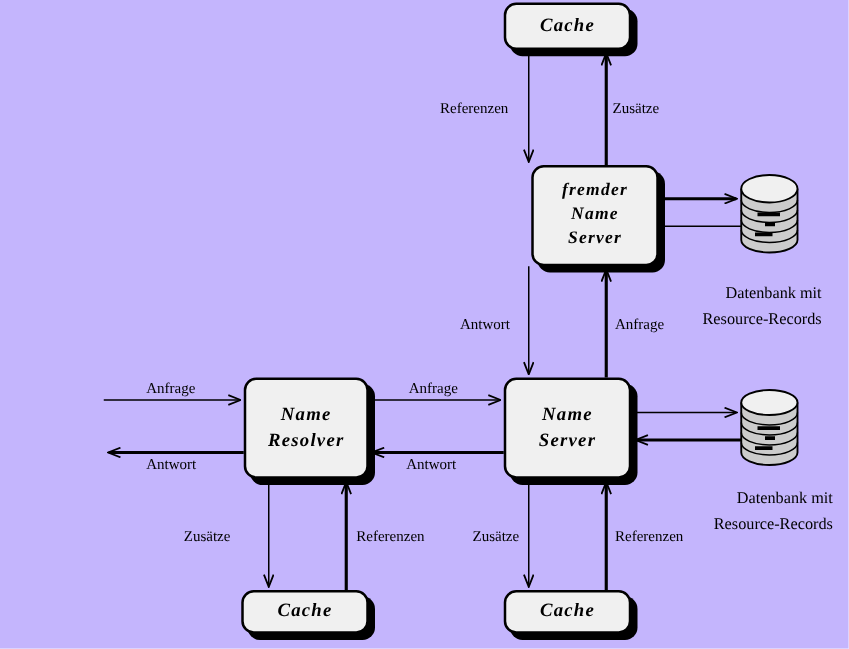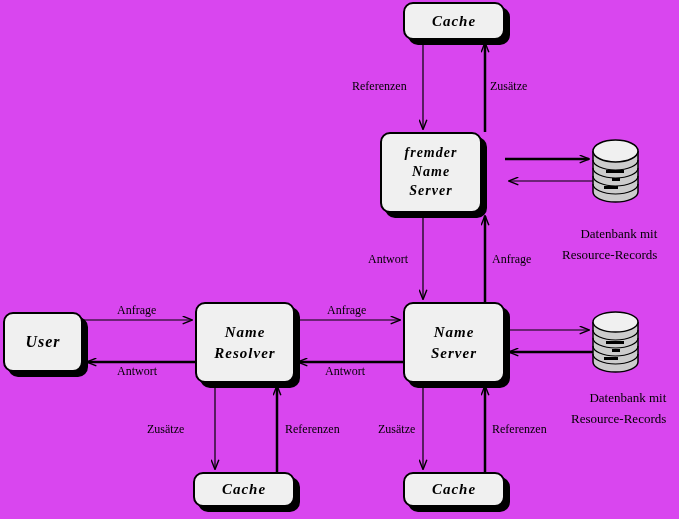--- a/index.html
+++ b/index.html
@@ -1,19 +1,19 @@
 <!DOCTYPE html>
 <html><head>
 <meta charset="utf-8">
 <style>
   html,body{margin:0;padding:0;background:#fff;}
   #stage{
     position:relative;
     width:679px;height:519px;
-    background:#d946ef;
+    background:#c4b5fd;
     font-family:"Liberation Serif","DejaVu Serif",serif;
     overflow:hidden;
   }
   #edges{position:absolute;left:0;top:0;width:679px;height:519px;}
   .node{
     position:absolute;
     background:#f0f0f0;
     border:2px solid #000;
     border-radius:10px;
     box-shadow:5px 5px 0 0 #000;
@@ -95,29 +95,26 @@
       <rect x="606" y="341" width="18" height="3" fill="#000"></rect>
       <rect x="612" y="349" width="8" height="3" fill="#000"></rect>
       <rect x="604" y="357" width="14" height="3" fill="#000"></rect>
     </g>
   </svg>
 
   <div class="node" style="left:403px;top:2px;width:102px;height:38px;">
     <span class="node-label">Cache</span>
   </div>
 
-  <div class="node" style="left:380px;top:132px;width:102px;height:81px;">
+  <div class="node" style="left:425px;top:132px;width:102px;height:81px;">
     <span class="node-label" style="font-size:14px;">fremder
 Name
 Server</span>
   </div>
 
-  <div class="node" style="left:3px;top:312px;width:80px;height:60px;">
-    <span class="node-label" style="font-size:16px;">User</span>
-  </div>
 
   <div class="node" style="left:195px;top:302px;width:100px;height:81px;">
     <span class="node-label">Name
 Resolver</span>
   </div>
 
   <div class="node" style="left:403px;top:302px;width:102px;height:81px;">
     <span class="node-label">Name
 Server</span>
   </div>

